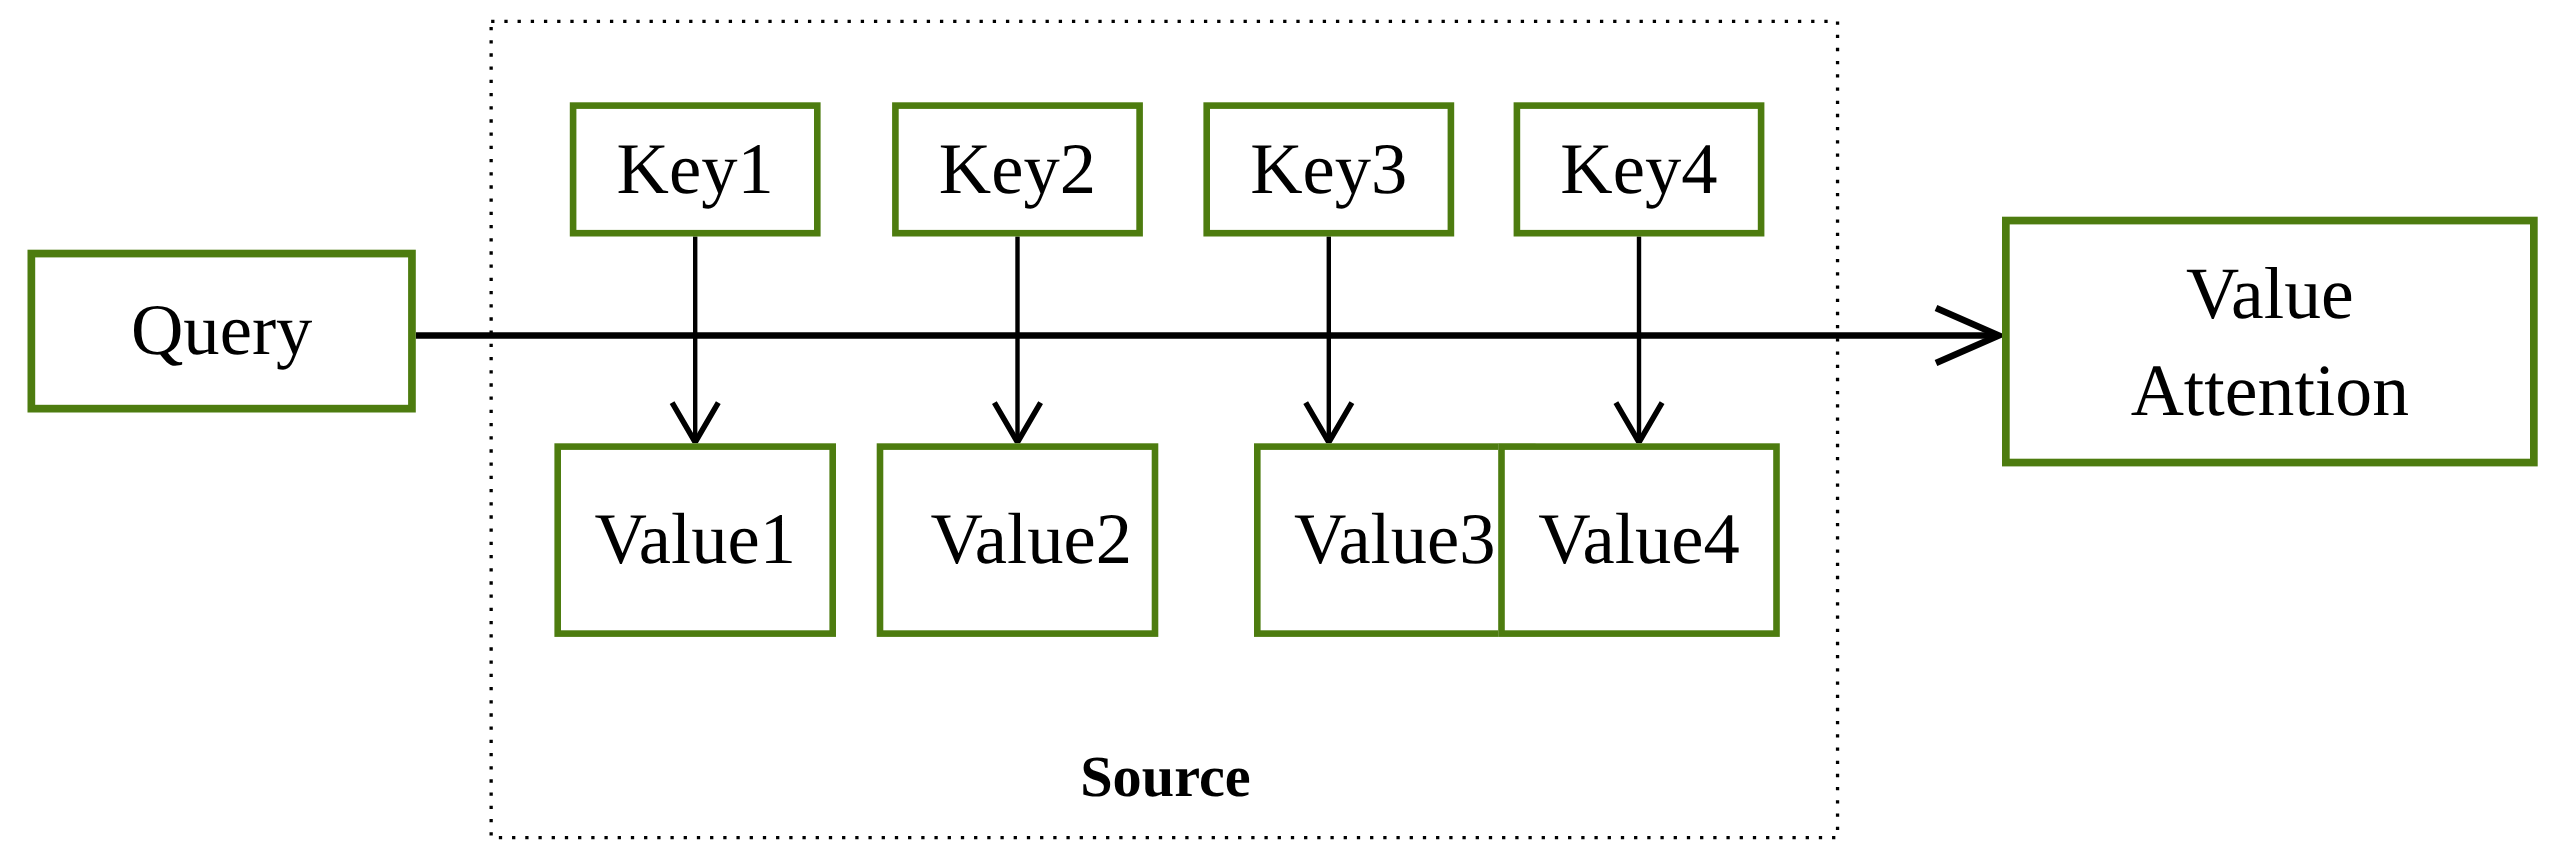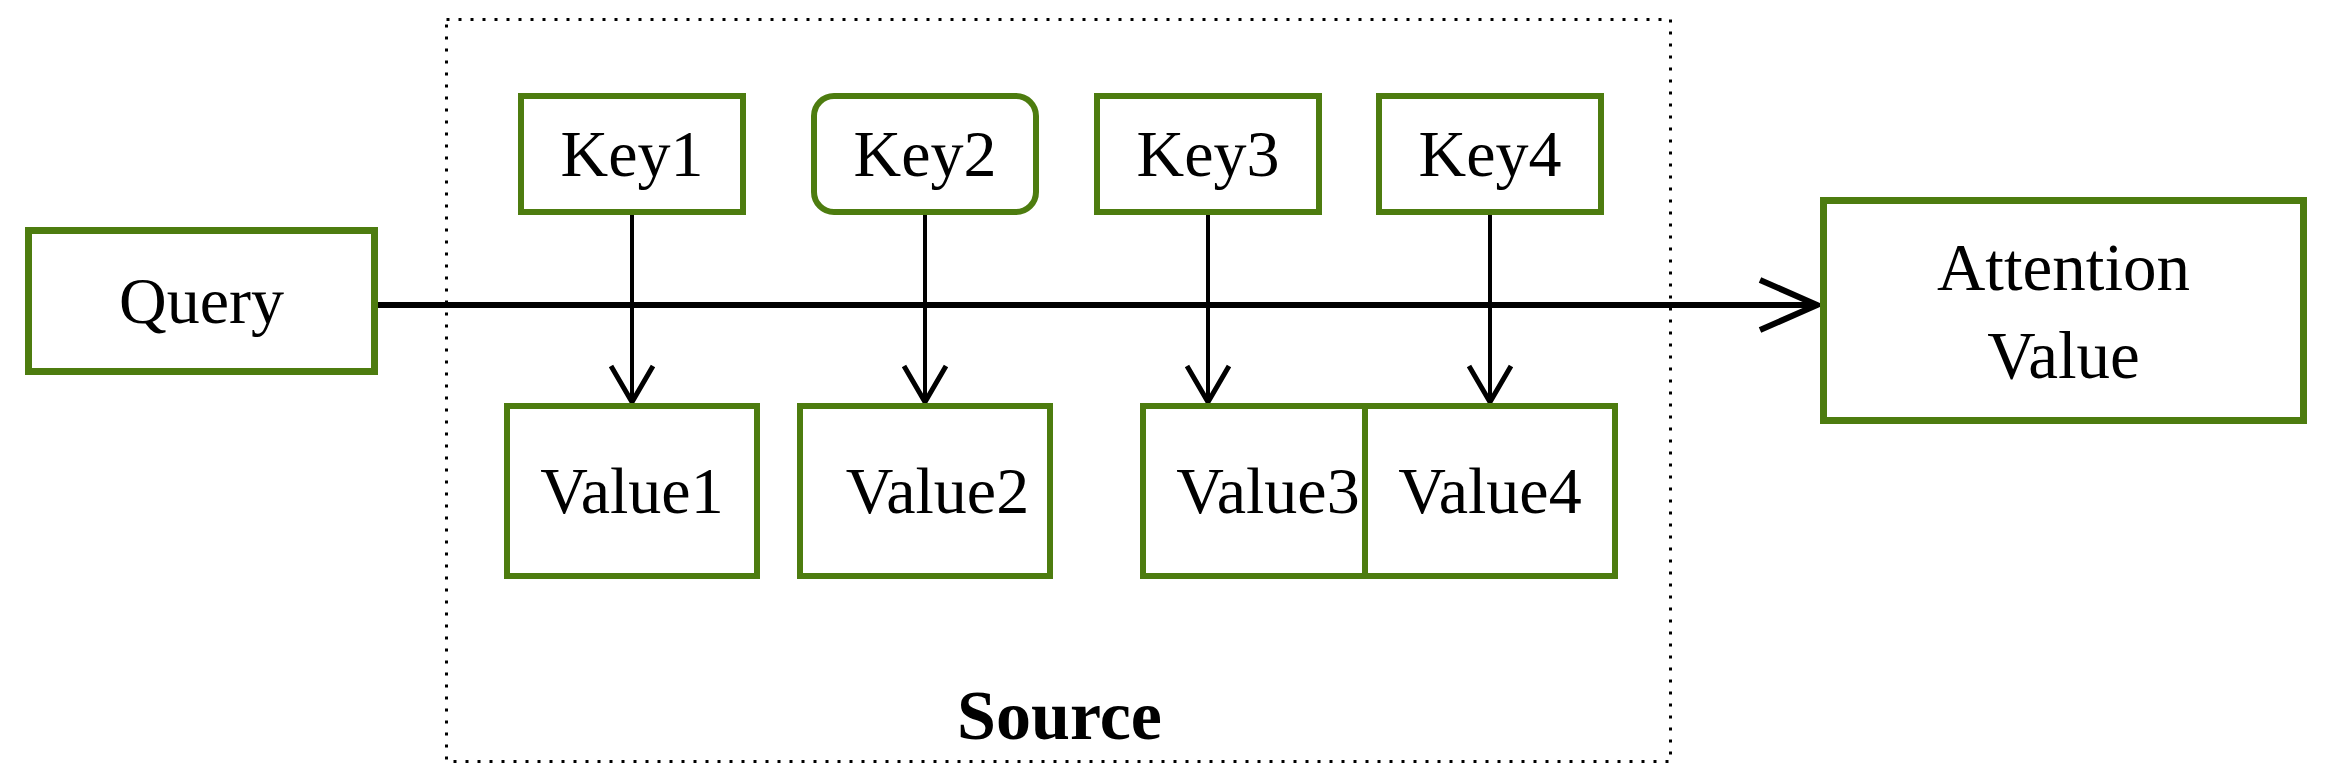--- a/index.html
+++ b/index.html
@@ -46,21 +46,21 @@
     top: 93px;
     width: 228px;
     height: 122px;
   }
   .box.value {
     top: 403px;
     width: 256px;
     height: 176px;
   }
   .key.k1 { left: 518px; }
-  .key.k2 { left: 811px; border-radius: 23px; }
+  .key.k2 { left: 811px; }
   .key.k3 { left: 1094px; }
   .key.k4 { left: 1376px; }
   .value.v1 { left: 504px; }
   .value.v2 { left: 797px; padding-left: 25px; }
   .value.v3 { left: 1105px; margin-left: 35px; }
   .value.v4 { left: 1362px; }
   .box.attention {
     left: 1820px;
     top: 197px;
     width: 487px;
@@ -74,21 +74,21 @@
   }
   .attention .line {
     display: block;
   }
   .source-label {
     position: absolute;
     left: 446px;
     top: 681px;
     width: 1227px;
     text-align: center;
-    font-size: 70px;
+    font-size: 53px;
     font-weight: bold;
     line-height: 1;
   }
 </style>
 </head>
 <body>
 
 <div class="canvas">
 
   <svg class="connectors" viewBox="0 0 2326 782" xmlns="http://www.w3.org/2000/svg">
@@ -138,18 +138,18 @@
     <span>Value3</span>
   </div>
   <div class="box value v4">
     <span>Value4</span>
   </div>
 
   <div class="source-label">Source</div>
 
   <div class="box attention">
     <span class="lines">
+      <span class="line">Value</span>
       <span class="line">Attention</span>
-      <span class="line">Value</span>
     </span>
   </div>
 
 </div>
 
 </body></html>

